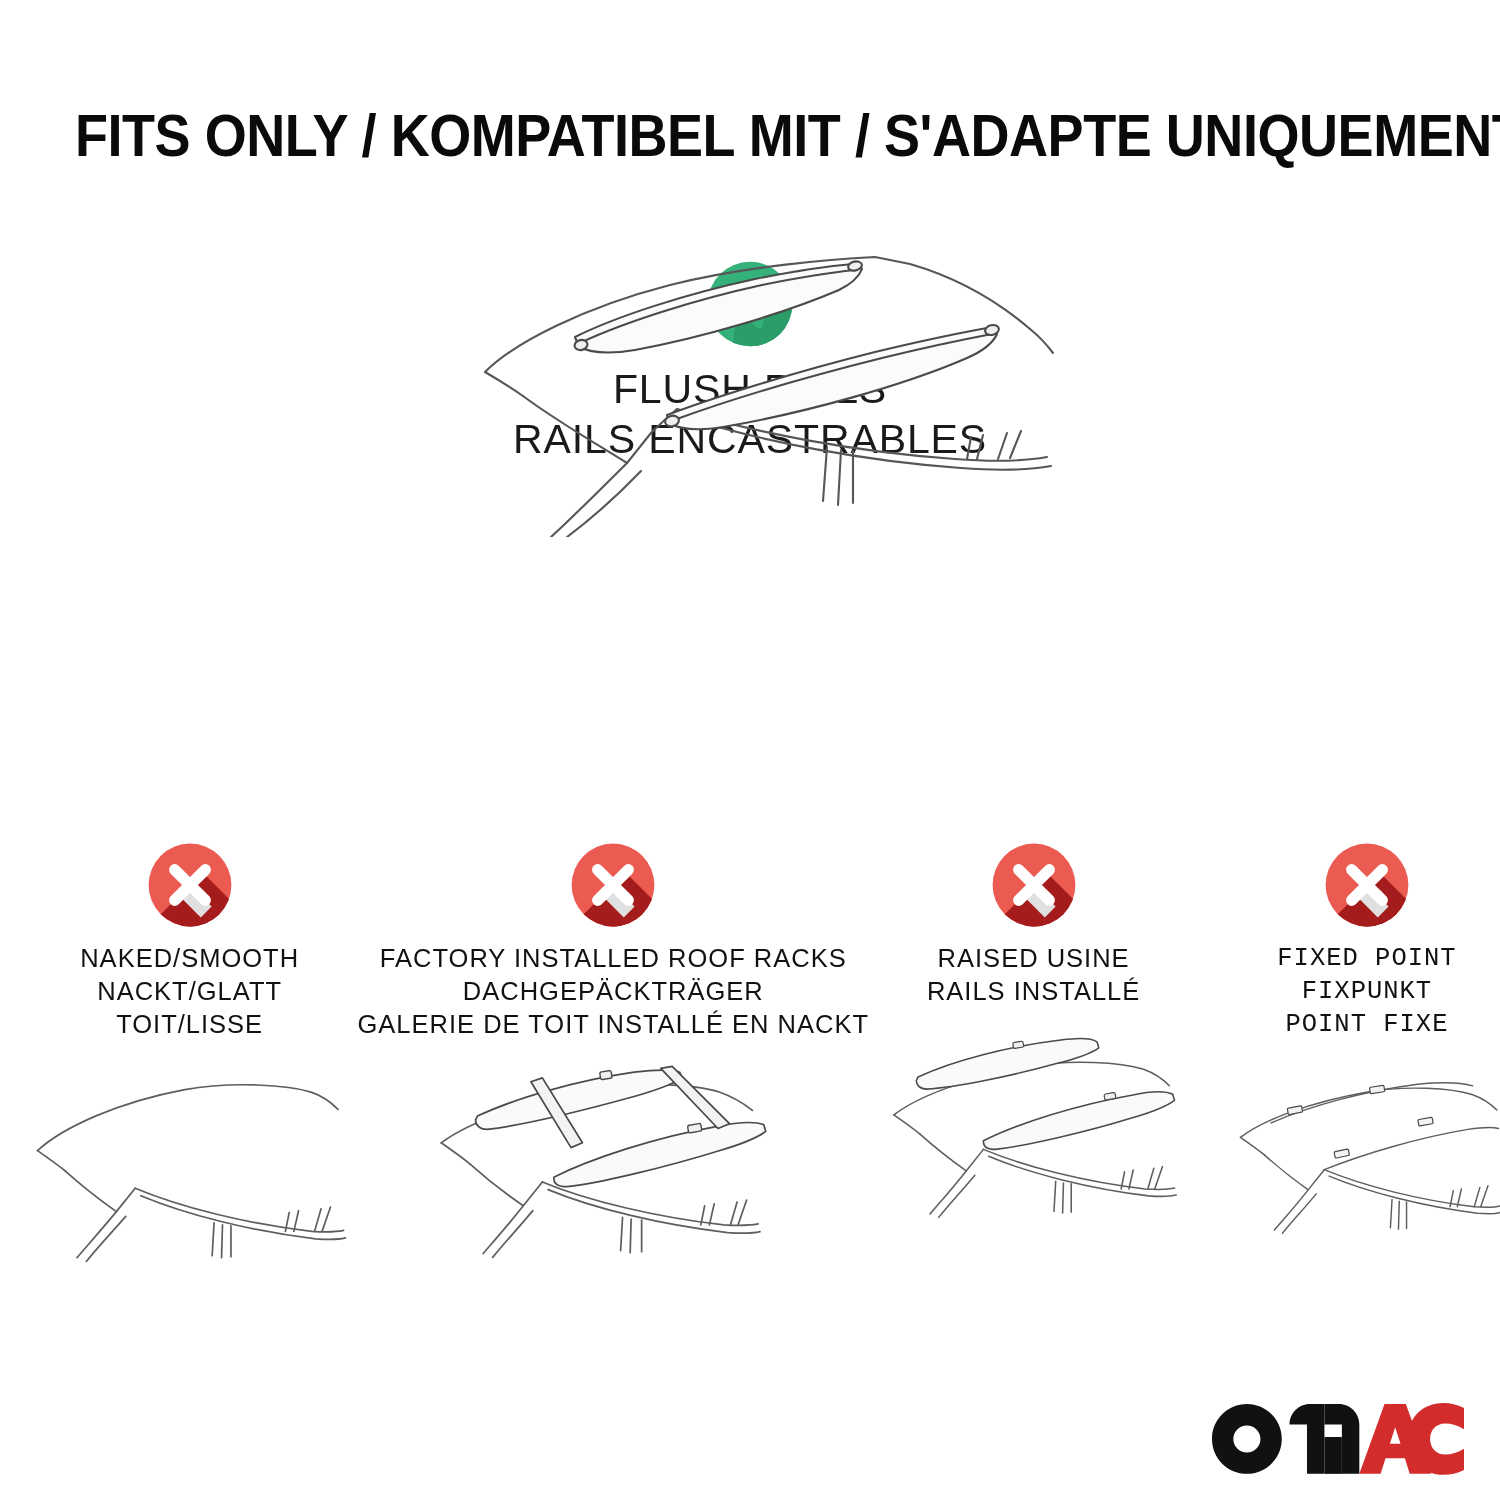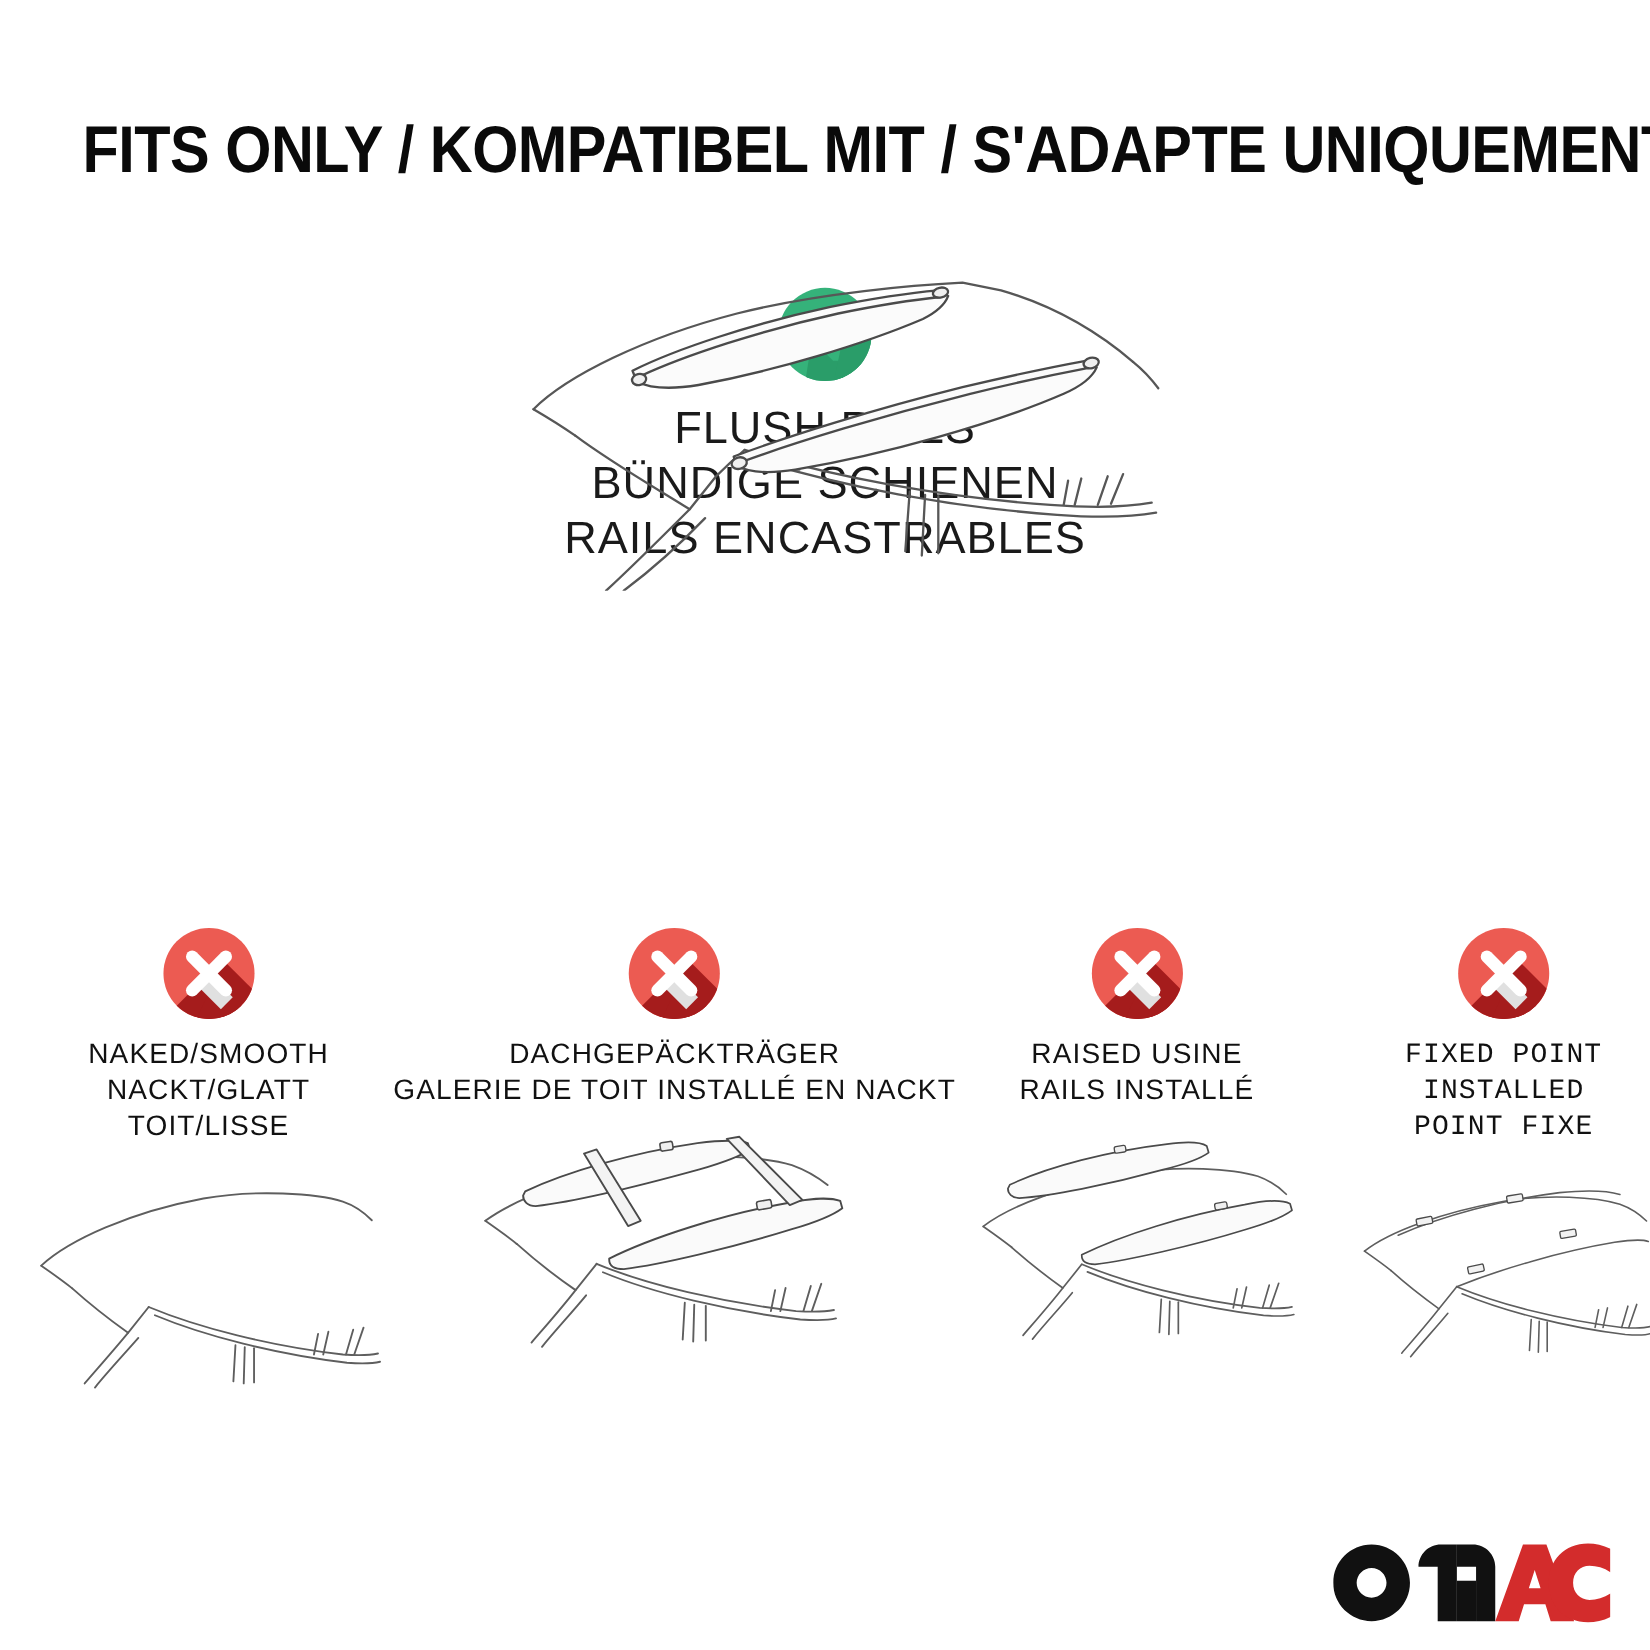--- a/index.html
+++ b/index.html
@@ -146,21 +146,20 @@
 
           <path d="M37 55 L58 76 L100 76 L100 100 L30 100 Z" fill="#2A9D69"></path>
           <path d="M72 33 L96 57 L100 57 L100 100 L58 100 Z" fill="#2A9D69"></path>
         </g>
         <path d="M29.5 50.5 L42.5 63.5 L71.5 33.5" fill="none" stroke="#FFFFFF" stroke-width="11.5" stroke-linecap="round" stroke-linejoin="round"></path>
       </svg>
     </div>
 
     <div class="primary-labels">
       <div>FLUSH RAILS</div>
-      <div>BÜNDIGE SCHIENEN</div>
       <div>RAILS ENCASTRABLES</div>
     </div>
   </div>
 
   <div class="primary-art">
     <svg viewBox="0 0 600 300">
       <g fill="none" stroke="#575757" stroke-width="2.1" stroke-linecap="round" stroke-linejoin="round">
 
         <path d="M30 135 C60 105 130 70 215 48 C290 29 380 22 420 20 L455 27 C500 40 540 62 575 92"></path>
         <path d="M30 135 C42 142 55 150 68 159"></path>
@@ -268,20 +267,21 @@
           <g clip-path="url(#clipRed1)">
             <path d="M50 50 L74 74 L62 86 L38 62 Z" fill="#E0E0E0"></path>
           </g>
           <g stroke="#FFFFFF" stroke-width="12.5" stroke-linecap="round">
             <line x1="33" y1="33" x2="67" y2="67"></line>
             <line x1="67" y1="33" x2="33" y2="67"></line>
           </g>
         </svg>
       </div>
       <div class="cell-labels">
+        <div>FACTORY INSTALLED ROOF RACKS</div>
         <div>DACHGEPÄCKTRÄGER</div>
         <div>GALERIE DE TOIT INSTALLÉ EN NACKT</div>
       </div>
       <div class="cell-art">
         <svg viewBox="0 0 380 220">
           <g fill="none" stroke="#5E5E5E" stroke-width="1.8" stroke-linecap="round" stroke-linejoin="round">
 
             <path d="M10 92 C40 70 100 48 168 36 C218 27 276 31 302 39 C316 44 326 50 336 58"></path>
             <path d="M10 92 C20 99 30 106 40 114"></path>
             <path d="M40 114 C60 132 80 147 96 158 L116 133"></path>
@@ -394,21 +394,21 @@
             <path d="M50 50 L74 74 L62 86 L38 62 Z" fill="#E0E0E0"></path>
           </g>
           <g stroke="#FFFFFF" stroke-width="12.5" stroke-linecap="round">
             <line x1="33" y1="33" x2="67" y2="67"></line>
             <line x1="67" y1="33" x2="33" y2="67"></line>
           </g>
         </svg>
       </div>
       <div class="cell-labels">
         <div>FIXED POINT</div>
-        <div>INSTALLED</div>
+        <div>FIXPUNKT</div>
         <div>POINT FIXE</div>
       </div>
       <div class="cell-art">
         <svg viewBox="0 0 330 220">
           <g fill="none" stroke="#5E5E5E" stroke-width="1.8" stroke-linecap="round" stroke-linejoin="round">
             <path d="M8 82 C36 60 96 38 164 26 C214 17 270 21 296 29 C310 34 318 40 326 48"></path>
             <path d="M8 82 C18 89 28 96 38 104"></path>
             <path d="M38 104 C58 122 78 137 92 147 L112 122"></path>
             <path d="M92 147 C78 165 62 183 50 197"></path>
             <path d="M102 152 C88 169 72 186 60 201"></path>

